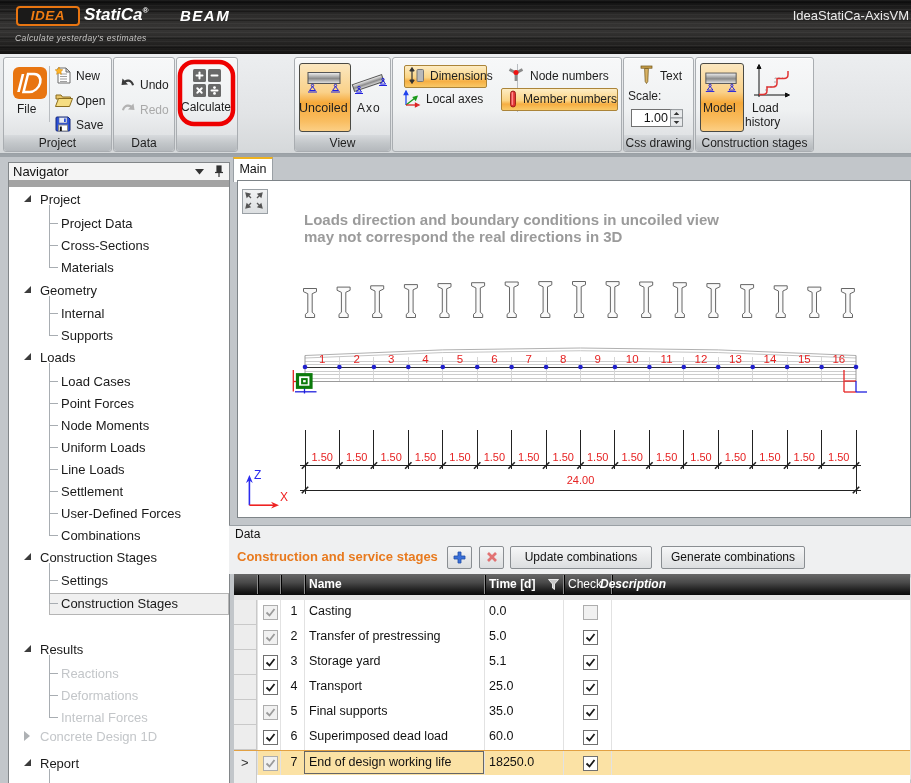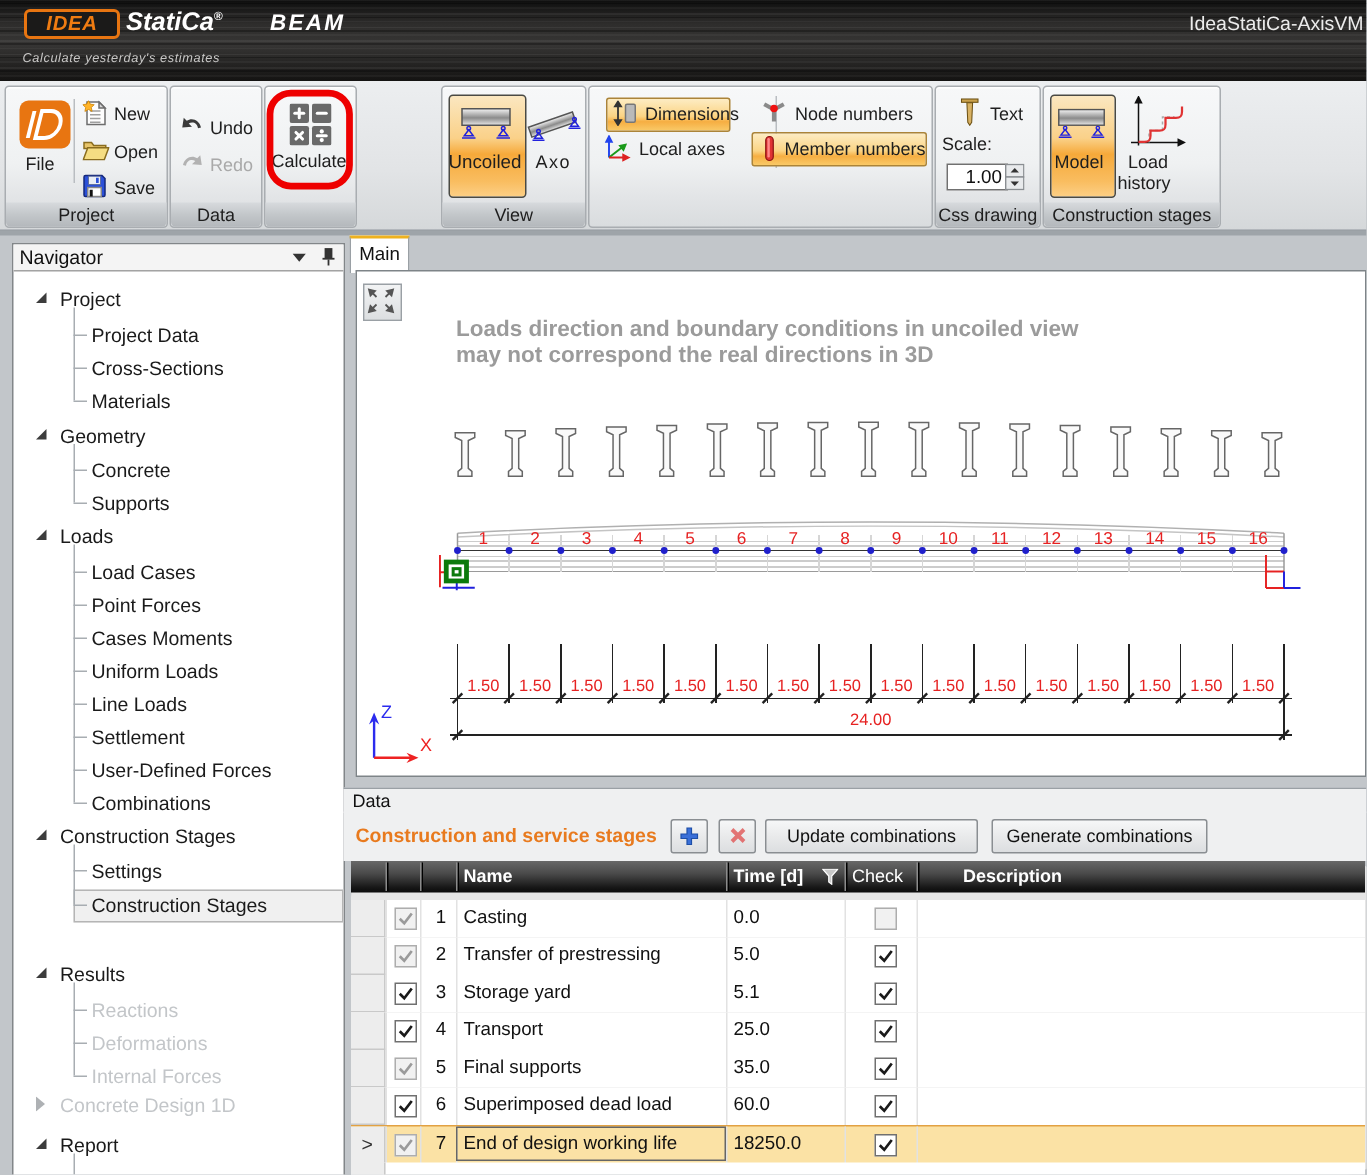--- a/index.html
+++ b/index.html
@@ -33,21 +33,21 @@
  background:linear-gradient(180deg,#fbe7c0 0%,#fad189 42%,#f6a93a 58%,#f9bd60 85%,#fccf85 100%);}
 .tgl{position:absolute;height:21px;border:1px solid #ab8439;border-radius:2px;}
 </style></head><body>
 
 <style>
 .tgl{background:linear-gradient(180deg,#fdecc3 0%,#fbd484 55%,#f6ae42 72%,#f9c967 100%);}
 .sep{position:absolute;width:1px;background:#b9bdc1;}
 .spin{position:absolute;background:#fff;border:1px solid #707070;}
 #navp{left:8px;top:162px;width:220px;height:621px;background:#fff;border:1px solid #828689;}
 #navtitle{position:absolute;left:0;top:0;width:100%;height:17px;background:#f4f4f4;
- border-bottom:1px solid #a3a3a3;}
+ border-bottom:7px solid #a3a3a3;}
 .titem{position:absolute;font-size:13px;color:#1a1a1a;white-space:nowrap;}
 .titem.grey{color:#c3c6c9;}
 .tline{position:absolute;background:#a8adb2;}
 #tabMain{left:233px;top:157px;width:38px;height:23px;background:#fff;
  border:1px solid #9aa0a5;border-top:2px solid #eeb21f;border-bottom:none;
  font-size:12.5px;color:#111;text-align:center;line-height:21px;}
 #canvas{left:237px;top:180px;width:672px;height:336px;background:#fff;border:1px solid #7e8488;}
 #fitbtn{position:absolute;left:4px;top:8px;width:24px;height:23px;border:1px solid #9aa0a5;
  background:linear-gradient(180deg,#f2f3f4,#dcdfe1);}
 #hinttxt{position:absolute;left:66px;top:31px;font-size:15px;font-weight:bold;color:#9b9b9b;line-height:16.5px;}
@@ -300,29 +300,29 @@
 <svg class="abs" style="left:14px;top:31px;" width="9" height="9" viewBox="0 0 9 9">
       <path d="M8,1 V8 H1 z" fill="#3c3c3c"></path>
     </svg>
 <div class="titem" style="left:52px;top:53px;">Project Data</div>
 <div class="titem" style="left:52px;top:75px;">Cross-Sections</div>
 <div class="titem" style="left:52px;top:97px;">Materials</div>
 <div class="titem" style="left:31px;top:120px;">Geometry</div>
 <svg class="abs" style="left:14px;top:122px;" width="9" height="9" viewBox="0 0 9 9">
       <path d="M8,1 V8 H1 z" fill="#3c3c3c"></path>
     </svg>
-<div class="titem" style="left:52px;top:143px;">Concrete</div>
+<div class="titem" style="left:52px;top:143px;">Internal</div>
 <div class="titem" style="left:52px;top:165px;">Supports</div>
 <div class="titem" style="left:31px;top:187px;">Loads</div>
 <svg class="abs" style="left:14px;top:189px;" width="9" height="9" viewBox="0 0 9 9">
       <path d="M8,1 V8 H1 z" fill="#3c3c3c"></path>
     </svg>
 <div class="titem" style="left:52px;top:211px;">Load Cases</div>
 <div class="titem" style="left:52px;top:233px;">Point Forces</div>
-<div class="titem" style="left:52px;top:255px;">Cases Moments</div>
+<div class="titem" style="left:52px;top:255px;">Node Moments</div>
 <div class="titem" style="left:52px;top:277px;">Uniform Loads</div>
 <div class="titem" style="left:52px;top:299px;">Line Loads</div>
 <div class="titem" style="left:52px;top:321px;">Settlement</div>
 <div class="titem" style="left:52px;top:343px;">User-Defined Forces</div>
 <div class="titem" style="left:52px;top:365px;">Combinations</div>
 <div class="titem" style="left:31px;top:387px;">Construction Stages</div>
 <svg class="abs" style="left:14px;top:389px;" width="9" height="9" viewBox="0 0 9 9">
       <path d="M8,1 V8 H1 z" fill="#3c3c3c"></path>
     </svg>
 <div class="titem" style="left:52px;top:410px;">Settings</div>
@@ -560,21 +560,21 @@
 <div class="thsep" style="left:70px;"></div>
 <div class="thsep" style="left:250px;"></div>
 <div class="thsep" style="left:329px;"></div>
 <div class="thsep" style="left:377px;"></div>
 <div class="thc" style="left:75px;">Name</div>
 <div class="thc" style="left:255px;">Time [d]</div>
 <svg style="position:absolute;left:314px;top:5px;" width="11" height="11" viewBox="0 0 11 11">
 <path d="M0.5,0.5 h10 l-4,4.5 v5.5 l-2,-1.5 v-4 z" fill="#c9c9c9" stroke="#fff" stroke-width="0.8"></path>
       </svg>
 <div class="thc" style="left:334px;font-weight:normal;">Check</div>
-<div class="thc" style="left:408px;">Description</div>
+<div class="thc" style="left:366px;font-style:italic;">Description</div>
 </div>
 <div class="trow" style="top:26px;">
 <div class="tind"></div>
 <div class="vline" style="left:23px;"></div>
 <div class="vline" style="left:46px;"></div>
 <div class="vline" style="left:70px;"></div>
 <div class="vline" style="left:250px;"></div>
 <div class="vline" style="left:329px;"></div>
 <div class="vline" style="left:377px;"></div>
 <div class="cb dis" style="left:29px;">

